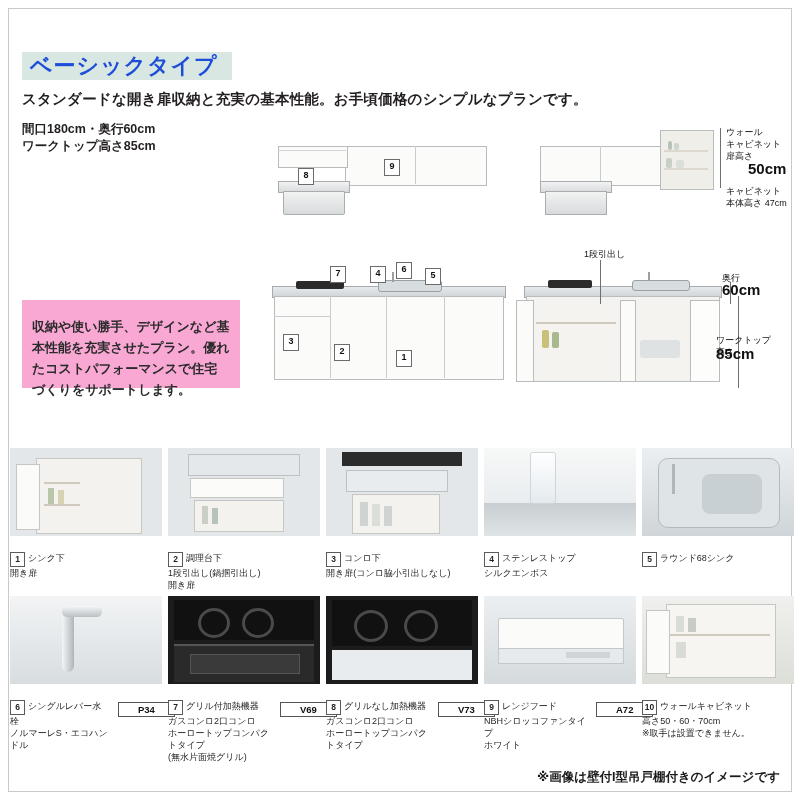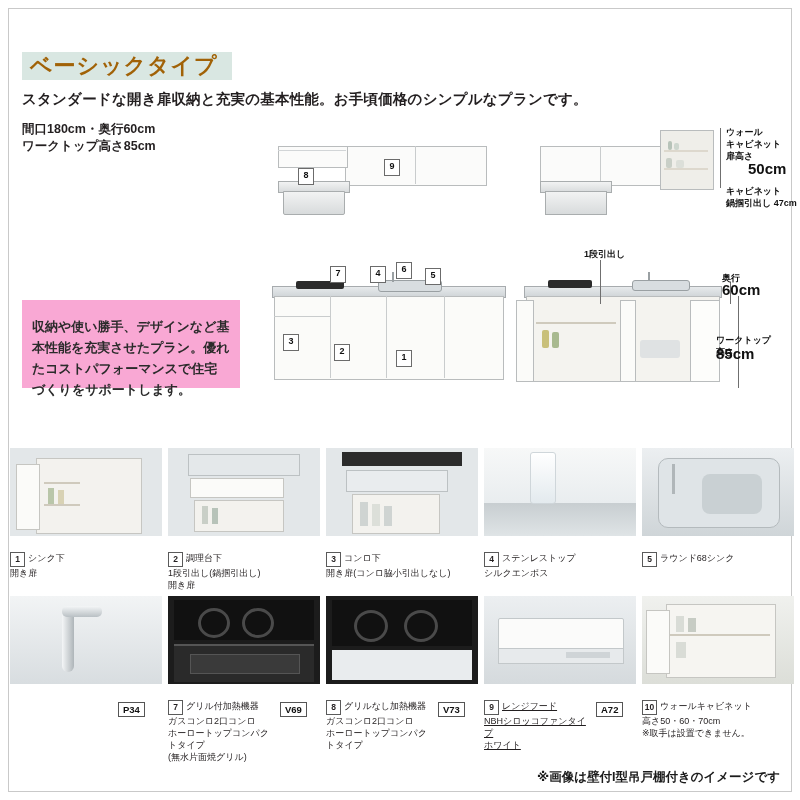--- a/index.html
+++ b/index.html
@@ -18,21 +18,21 @@
   
   .title-bar{
     position:absolute;left:22px;top:50px;width:340px;height:32px;
   }
   .title-band{
     position:absolute;left:0;top:2px;width:210px;height:28px;
     background:#d9e7e2;
   }
   .title-text{
     position:absolute;left:8px;top:1px;
-    font-size:22px;font-weight:bold;letter-spacing:1px;color:#a16207;
+    font-size:22px;font-weight:bold;letter-spacing:1px;color:#1d4ed8;
   }
   .subtitle{
     position:absolute;left:22px;top:90px;
     font-size:14.5px;font-weight:bold;letter-spacing:0.2px;
   }
   .spec1{
     position:absolute;left:22px;top:121px;
     font-size:12.5px;font-weight:bold;line-height:17px;
   }
   .note-small{
@@ -45,40 +45,40 @@
     padding:16px 10px 0 10px;box-sizing:border-box;
     font-size:13px;line-height:21px;font-weight:bold;color:#2b2b2b;
   }
   .numbox{
     position:absolute;background:#ffffff;border:1px solid #6b6b6b;
     font-size:9px;line-height:13px;text-align:center;
     width:14px;height:15px;color:#111;font-weight:bold;
   }
   .codebox{
     position:absolute;background:#ffffff;border:1px solid #555;
-    font-size:9.5px;font-weight:bold;padding:1px 4px;color:#111;
+    font-size:9.5px;font-weight:bold;padding:1px 19px;color:#111;
   }
   
   .wallcab{
     position:absolute;background:#fbfbfa;border:1px solid #b9bcbd;
   }
   .doorline{position:absolute;background:#c9cccd;}
   .hood{
     position:absolute;background:linear-gradient(180deg,#f2f3f3,#d8dbdc);
     border:1px solid #a9adae;
   }
   .counter{
     position:absolute;background:linear-gradient(180deg,#e7eaec,#cfd4d7);
     border:1px solid #a7abae;
   }
   .base{
     position:absolute;background:#fbfbf9;border:1px solid #b9bcbd;
   }
   .dimtext{
-    position:absolute;font-size:9px;line-height:12px;color:#111;font-weight:bold;
+    position:absolute;font-size:9px;line-height:12px;color:#111;font-weight:normal;
   }
   .dimbig{font-size:15px;font-weight:bold;}
   .leader{position:absolute;background:#6f6f6f;}
   
   .cell{position:absolute;}
   .cellimg{position:absolute;left:0;top:0;width:152px;height:88px;background:#e3e7e9;overflow:hidden;}
   .cellcap{position:absolute;top:92px;left:0;font-size:9px;line-height:12px;}
   .cellnum{
     display:inline-block;width:13px;height:13px;line-height:13px;text-align:center;
     border:1px solid #5a5a5a;background:#fff;font-size:8.5px;font-weight:bold;
@@ -137,21 +137,21 @@
 
   <div class="leader" style="left:720px;top:128px;width:1px;height:60px;"></div>
   <div class="dimtext" style="left:726px;top:126px;">
     <span>ウォール</span><br>
     <span>キャビネット</span><br>
     <span>扉高さ</span>
   </div>
   <div class="dimtext dimbig" style="left:726px;top:163px;margin-left:22px;">50cm</div>
   <div class="dimtext" style="left:726px;top:185px;">
     <span>キャビネット</span><br>
-    <span>鍋掴引出し 47cm</span>
+    <span>本体高さ 47cm</span>
   </div>
 
   <div class="counter" style="left:272px;top:286px;width:232px;height:10px;"></div>
   <div class="base" style="left:274px;top:296px;width:228px;height:82px;"></div>
   <div class="doorline" style="left:330px;top:296px;width:1px;height:82px;"></div>
   <div class="doorline" style="left:386px;top:296px;width:1px;height:82px;"></div>
   <div class="doorline" style="left:444px;top:296px;width:1px;height:82px;"></div>
   <div class="doorline" style="left:274px;top:316px;width:56px;height:1px;"></div>
 
   <div style="position:absolute;left:296px;top:281px;width:48px;height:8px;background:#2b2b2b;border-radius:2px;"></div>
@@ -257,20 +257,24 @@
     <div class="cellcap" style="white-space:pre-line;">
       <span class="cellnum">5</span><span>ラウンド68シンク</span>
     </div>
   </div>
 
   <div class="cell" style="left:10px;top:596px;width:152px;height:150px;">
     <div class="cellimg" style="background:linear-gradient(180deg,#f2f4f5,#d8dde0);">
       <div style="position:absolute;left:52px;top:10px;width:12px;height:66px;background:linear-gradient(90deg,#f4f6f7,#aeb5b9);border-radius:6px;"></div>
       <div style="position:absolute;left:52px;top:10px;width:40px;height:11px;background:linear-gradient(180deg,#f4f6f7,#b9c0c4);border-radius:5px;"></div>
     </div>
+    <div class="cellcap" style="white-space:pre-line;width:100px;">
+      <span class="cellnum">6</span><span>シングルレバー水栓
+ノルマーレS・エコハンドル</span>
+    </div>
     <div class="codebox" style="left:108px;top:106px;">P34</div>
   </div>
 
   <div class="cell" style="left:168px;top:596px;width:152px;height:150px;">
     <div class="cellimg" style="background:#1c1c1c;">
       <div style="position:absolute;left:6px;top:4px;width:140px;height:40px;background:#111;"></div>
       <div style="position:absolute;left:30px;top:12px;width:26px;height:24px;border:3px solid #4a4a4a;border-radius:50%;"></div>
       <div style="position:absolute;left:74px;top:12px;width:26px;height:24px;border:3px solid #4a4a4a;border-radius:50%;"></div>
       <div style="position:absolute;left:6px;top:48px;width:140px;height:36px;background:#2a2a2a;border-top:2px solid #555;"></div>
       <div style="position:absolute;left:22px;top:58px;width:108px;height:18px;background:#3a3a3a;border:1px solid #555;"></div>
@@ -298,21 +302,21 @@
     </div>
     <div class="codebox" style="left:112px;top:106px;">V73</div>
   </div>
 
   <div class="cell" style="left:484px;top:596px;width:152px;height:150px;">
     <div class="cellimg" style="background:linear-gradient(180deg,#eceff1,#d5dadd);">
       <div style="position:absolute;left:14px;top:22px;width:124px;height:30px;background:#fbfbfa;border:1px solid #c3c8ca;border-radius:2px;"></div>
       <div style="position:absolute;left:14px;top:52px;width:124px;height:14px;background:#e7eaec;border:1px solid #c3c8ca;"></div>
       <div style="position:absolute;left:82px;top:56px;width:44px;height:6px;background:#cfd4d7;"></div>
     </div>
-    <div class="cellcap" style="white-space:pre-line;width:108px;text-decoration:underline;">
+    <div class="cellcap" style="white-space:pre-line;width:108px;">
       <span class="cellnum">9</span><span>レンジフード
 NBHシロッコファンタイプ
 ホワイト</span>
     </div>
     <div class="codebox" style="left:112px;top:106px;">A72</div>
   </div>
 
   <div class="cell" style="left:642px;top:596px;width:152px;height:150px;">
     <div class="cellimg" style="background:linear-gradient(180deg,#f0f1ee,#dcded8);">
       <div style="position:absolute;left:24px;top:8px;width:108px;height:72px;background:#f6f5f1;border:1px solid #c6c6c2;"></div>

